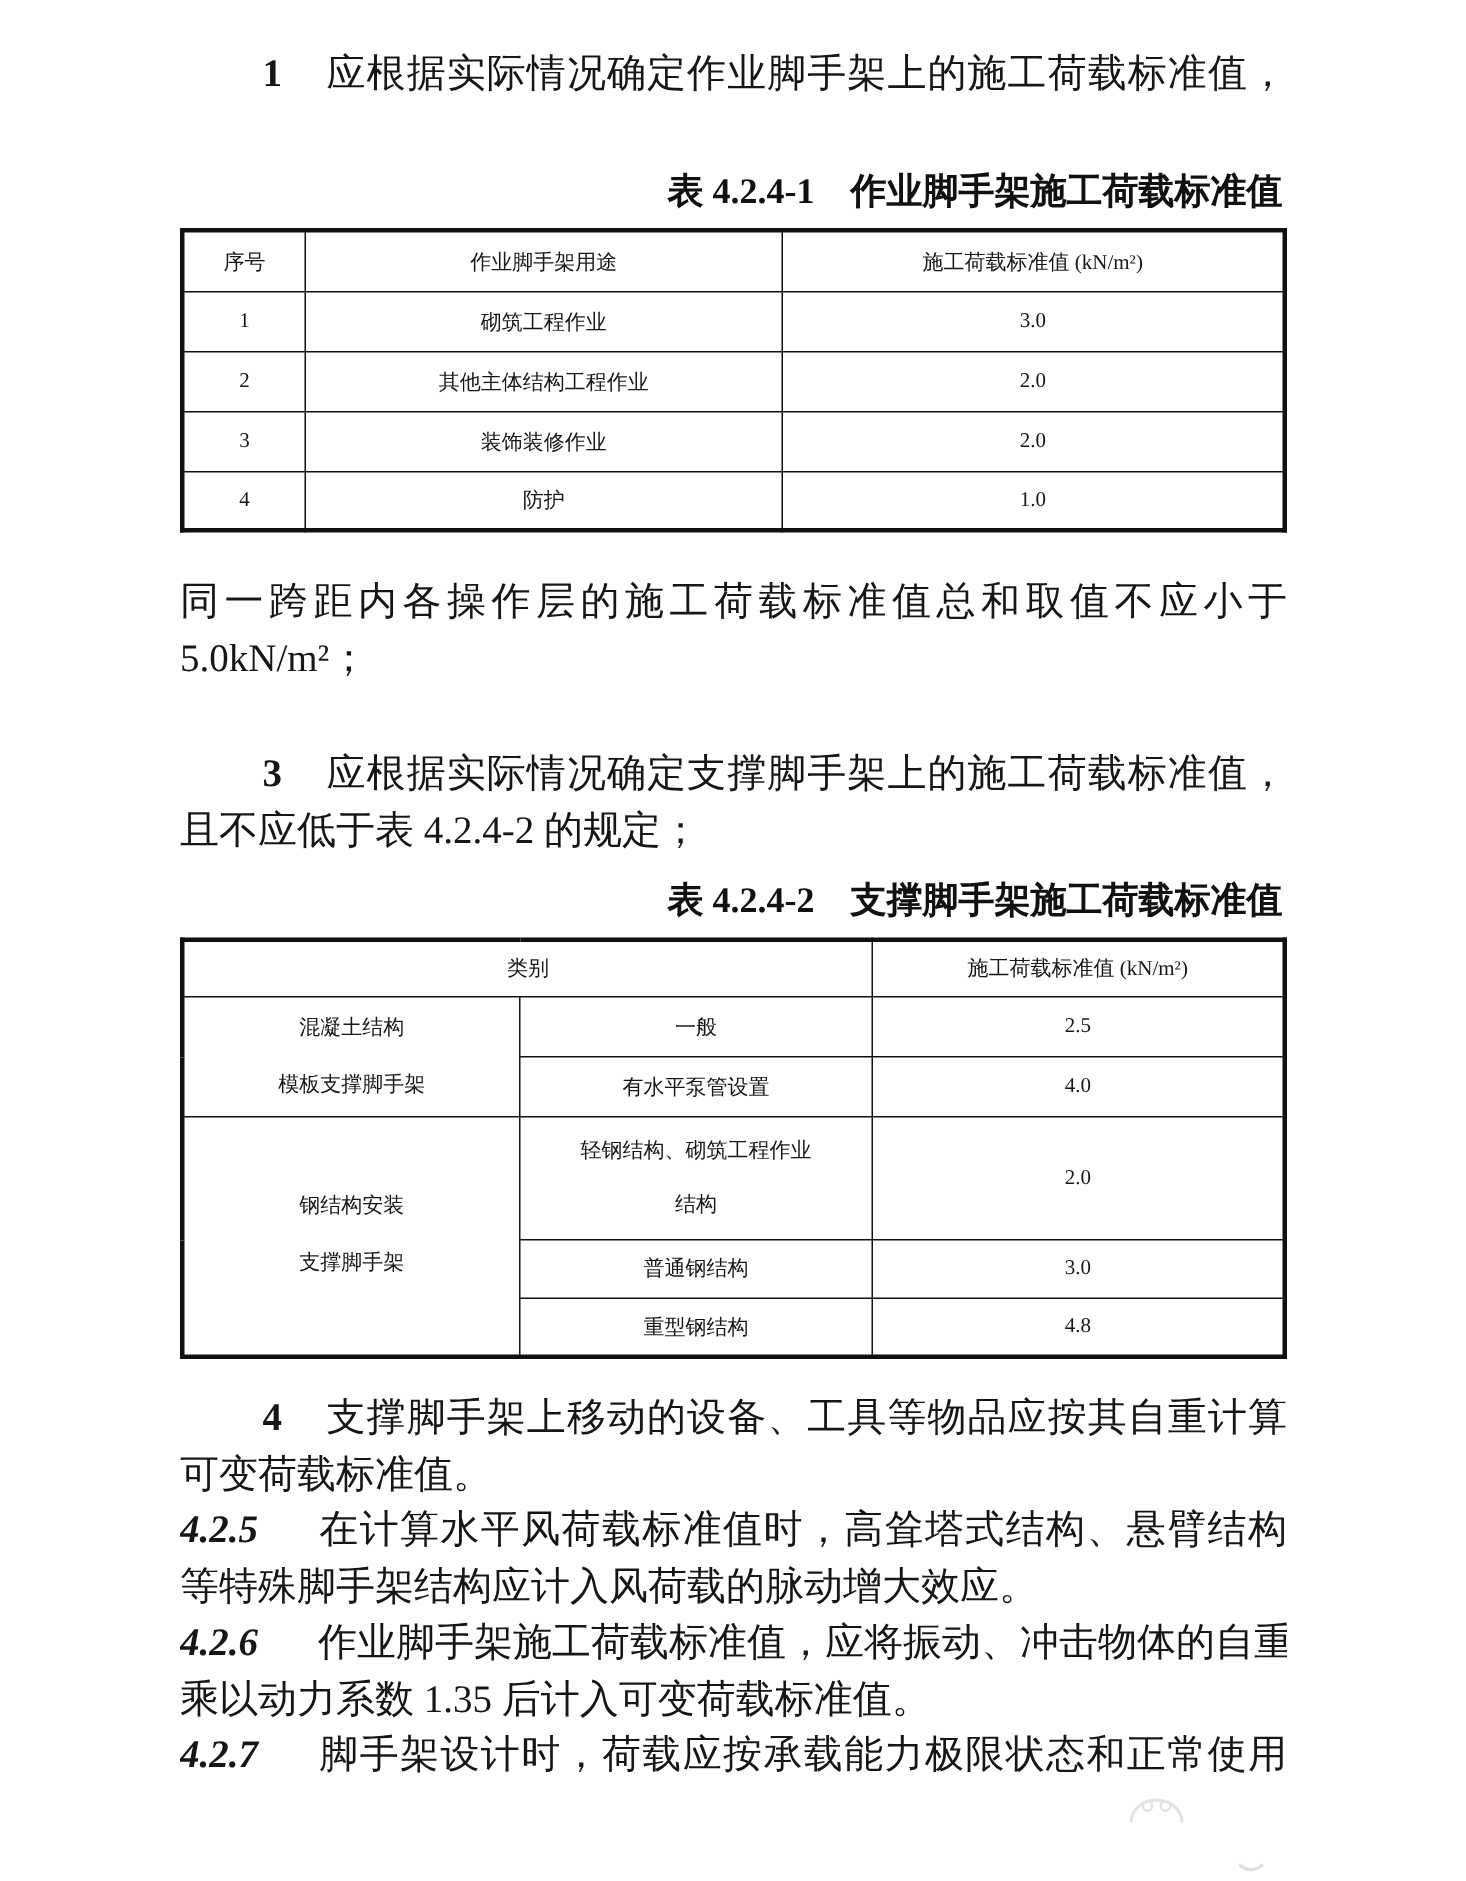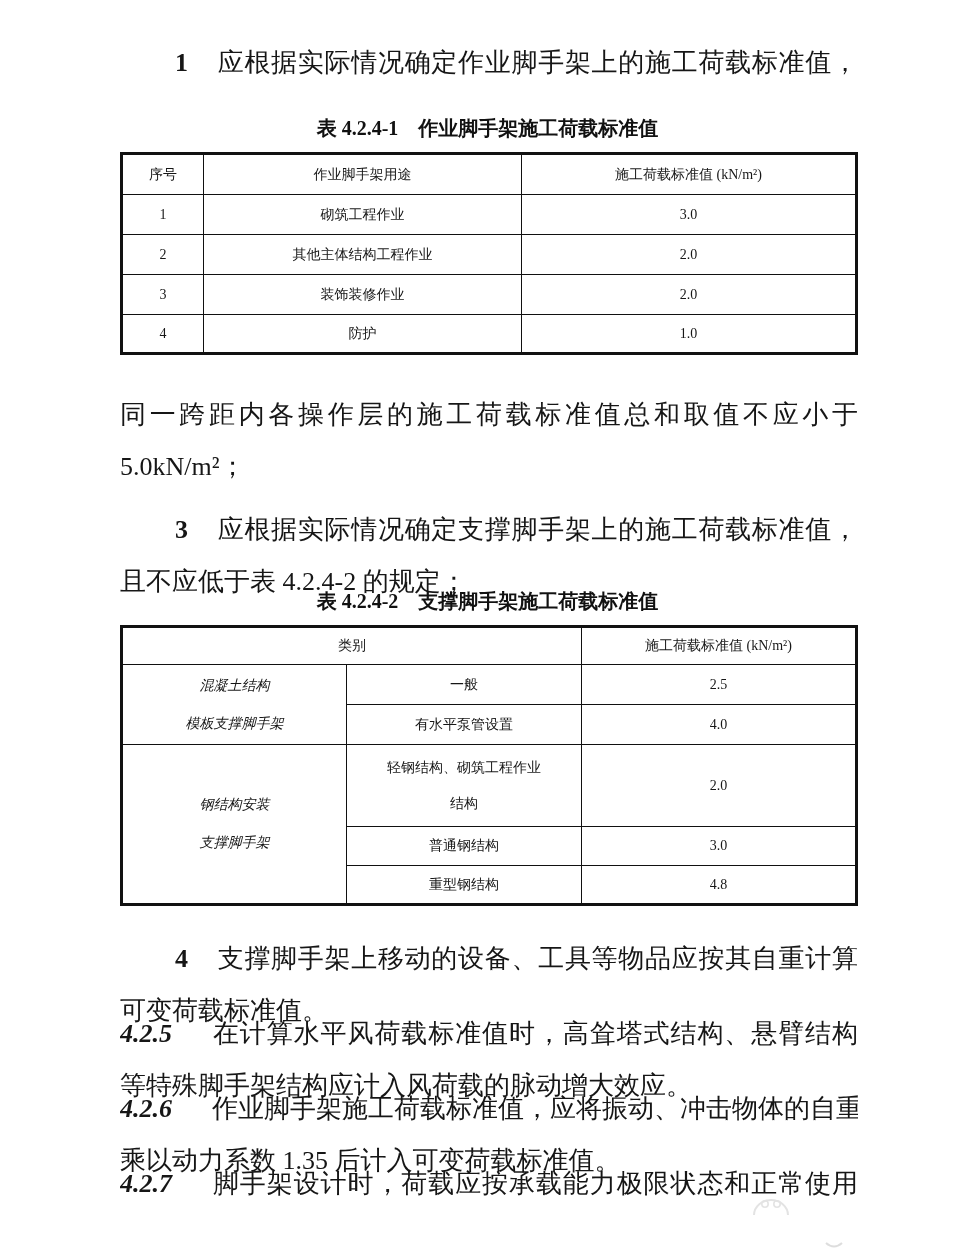--- a/index.html
+++ b/index.html
@@ -10,59 +10,58 @@
     font-family:"Liberation Serif","DejaVu Serif",serif;
     color:#161616;
     overflow:hidden;
   }
   .para{position:absolute;left:120px;width:738px;}
   .line{
     height:38px;line-height:38px;
     font-size:26px;
     white-space:nowrap;
     overflow:hidden;
-    margin-top:14px;
   }
   .jl{text-align:justify;text-align-last:justify;}
   .num{
     display:inline-block;width:42px;
     font-weight:bold;
     text-align:left;
   }
   .firstline{padding-left:55px;}
   .secnum{
     display:inline-block;width:92px;
     font-weight:bold;
     text-align:left;
     font-style:italic;
   }
   .caption{
     position:absolute;left:120px;width:735px;
-    text-align:center;font-weight:bold;
-    font-size:20px;line-height:28px;
+    text-align:right;font-weight:bold;
+    font-size:24px;line-height:28px;
     color:#111;
   }
   table.tbl{
     position:absolute;left:120px;
     width:735px;
     border-collapse:collapse;
     table-layout:fixed;
     border:3px solid #111;
   }
   table.tbl td{
     border:1.6px solid #111;
     text-align:center;
     vertical-align:middle;
     font-size:14px;
     padding:0 1px;
     color:#161616;
   }
   .r41{height:41px;} .r40{height:40px;} .r39{height:39px;}
   .r38{height:38px;} .r82{height:82px;}
-  .preline{white-space:pre-line;line-height:38px;font-style:italic;}
+  .preline{white-space:pre-line;line-height:38px;}
   .wrapcell{white-space:pre-line;line-height:36px;}
   .wm{position:absolute;opacity:.45;}
 </style>
 </head>
 <body>
 
 <div class="page">
 
   <div class="para" style="top:30px">
     <div class="line jl firstline"><span class="num">1</span><span>应根据实际情况确定作业脚手架上的施工荷载标准值，</span></div>

